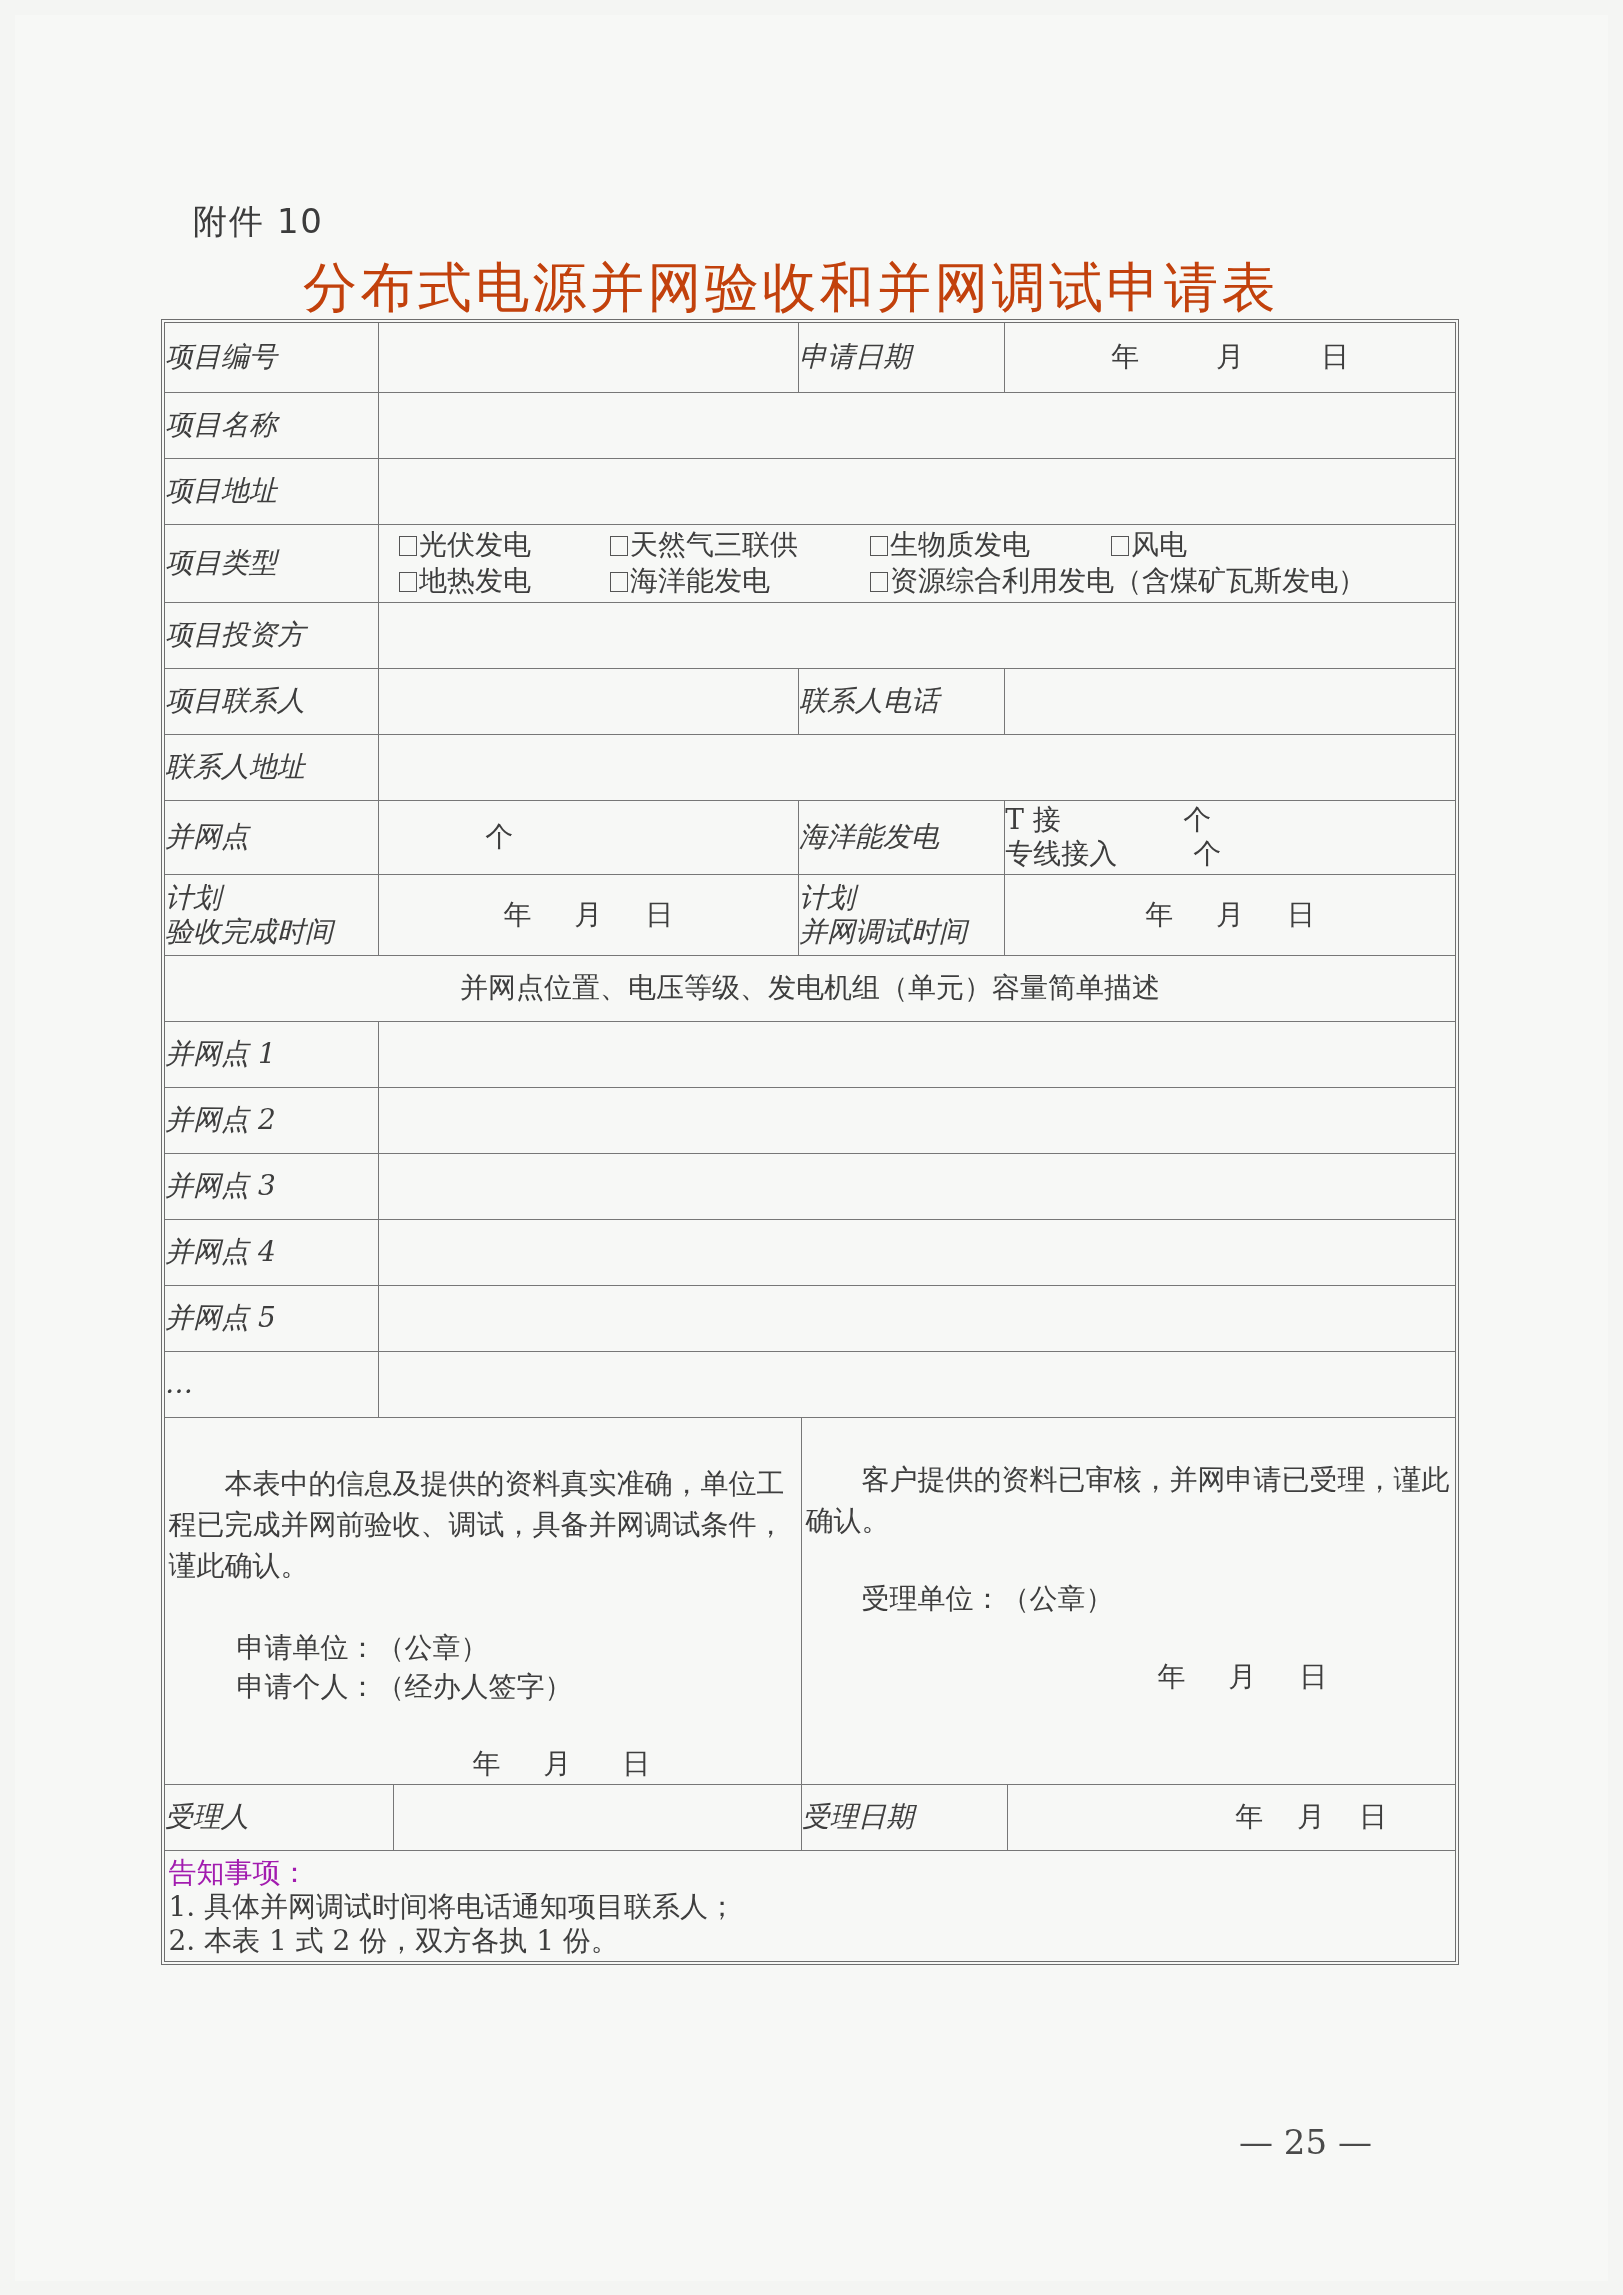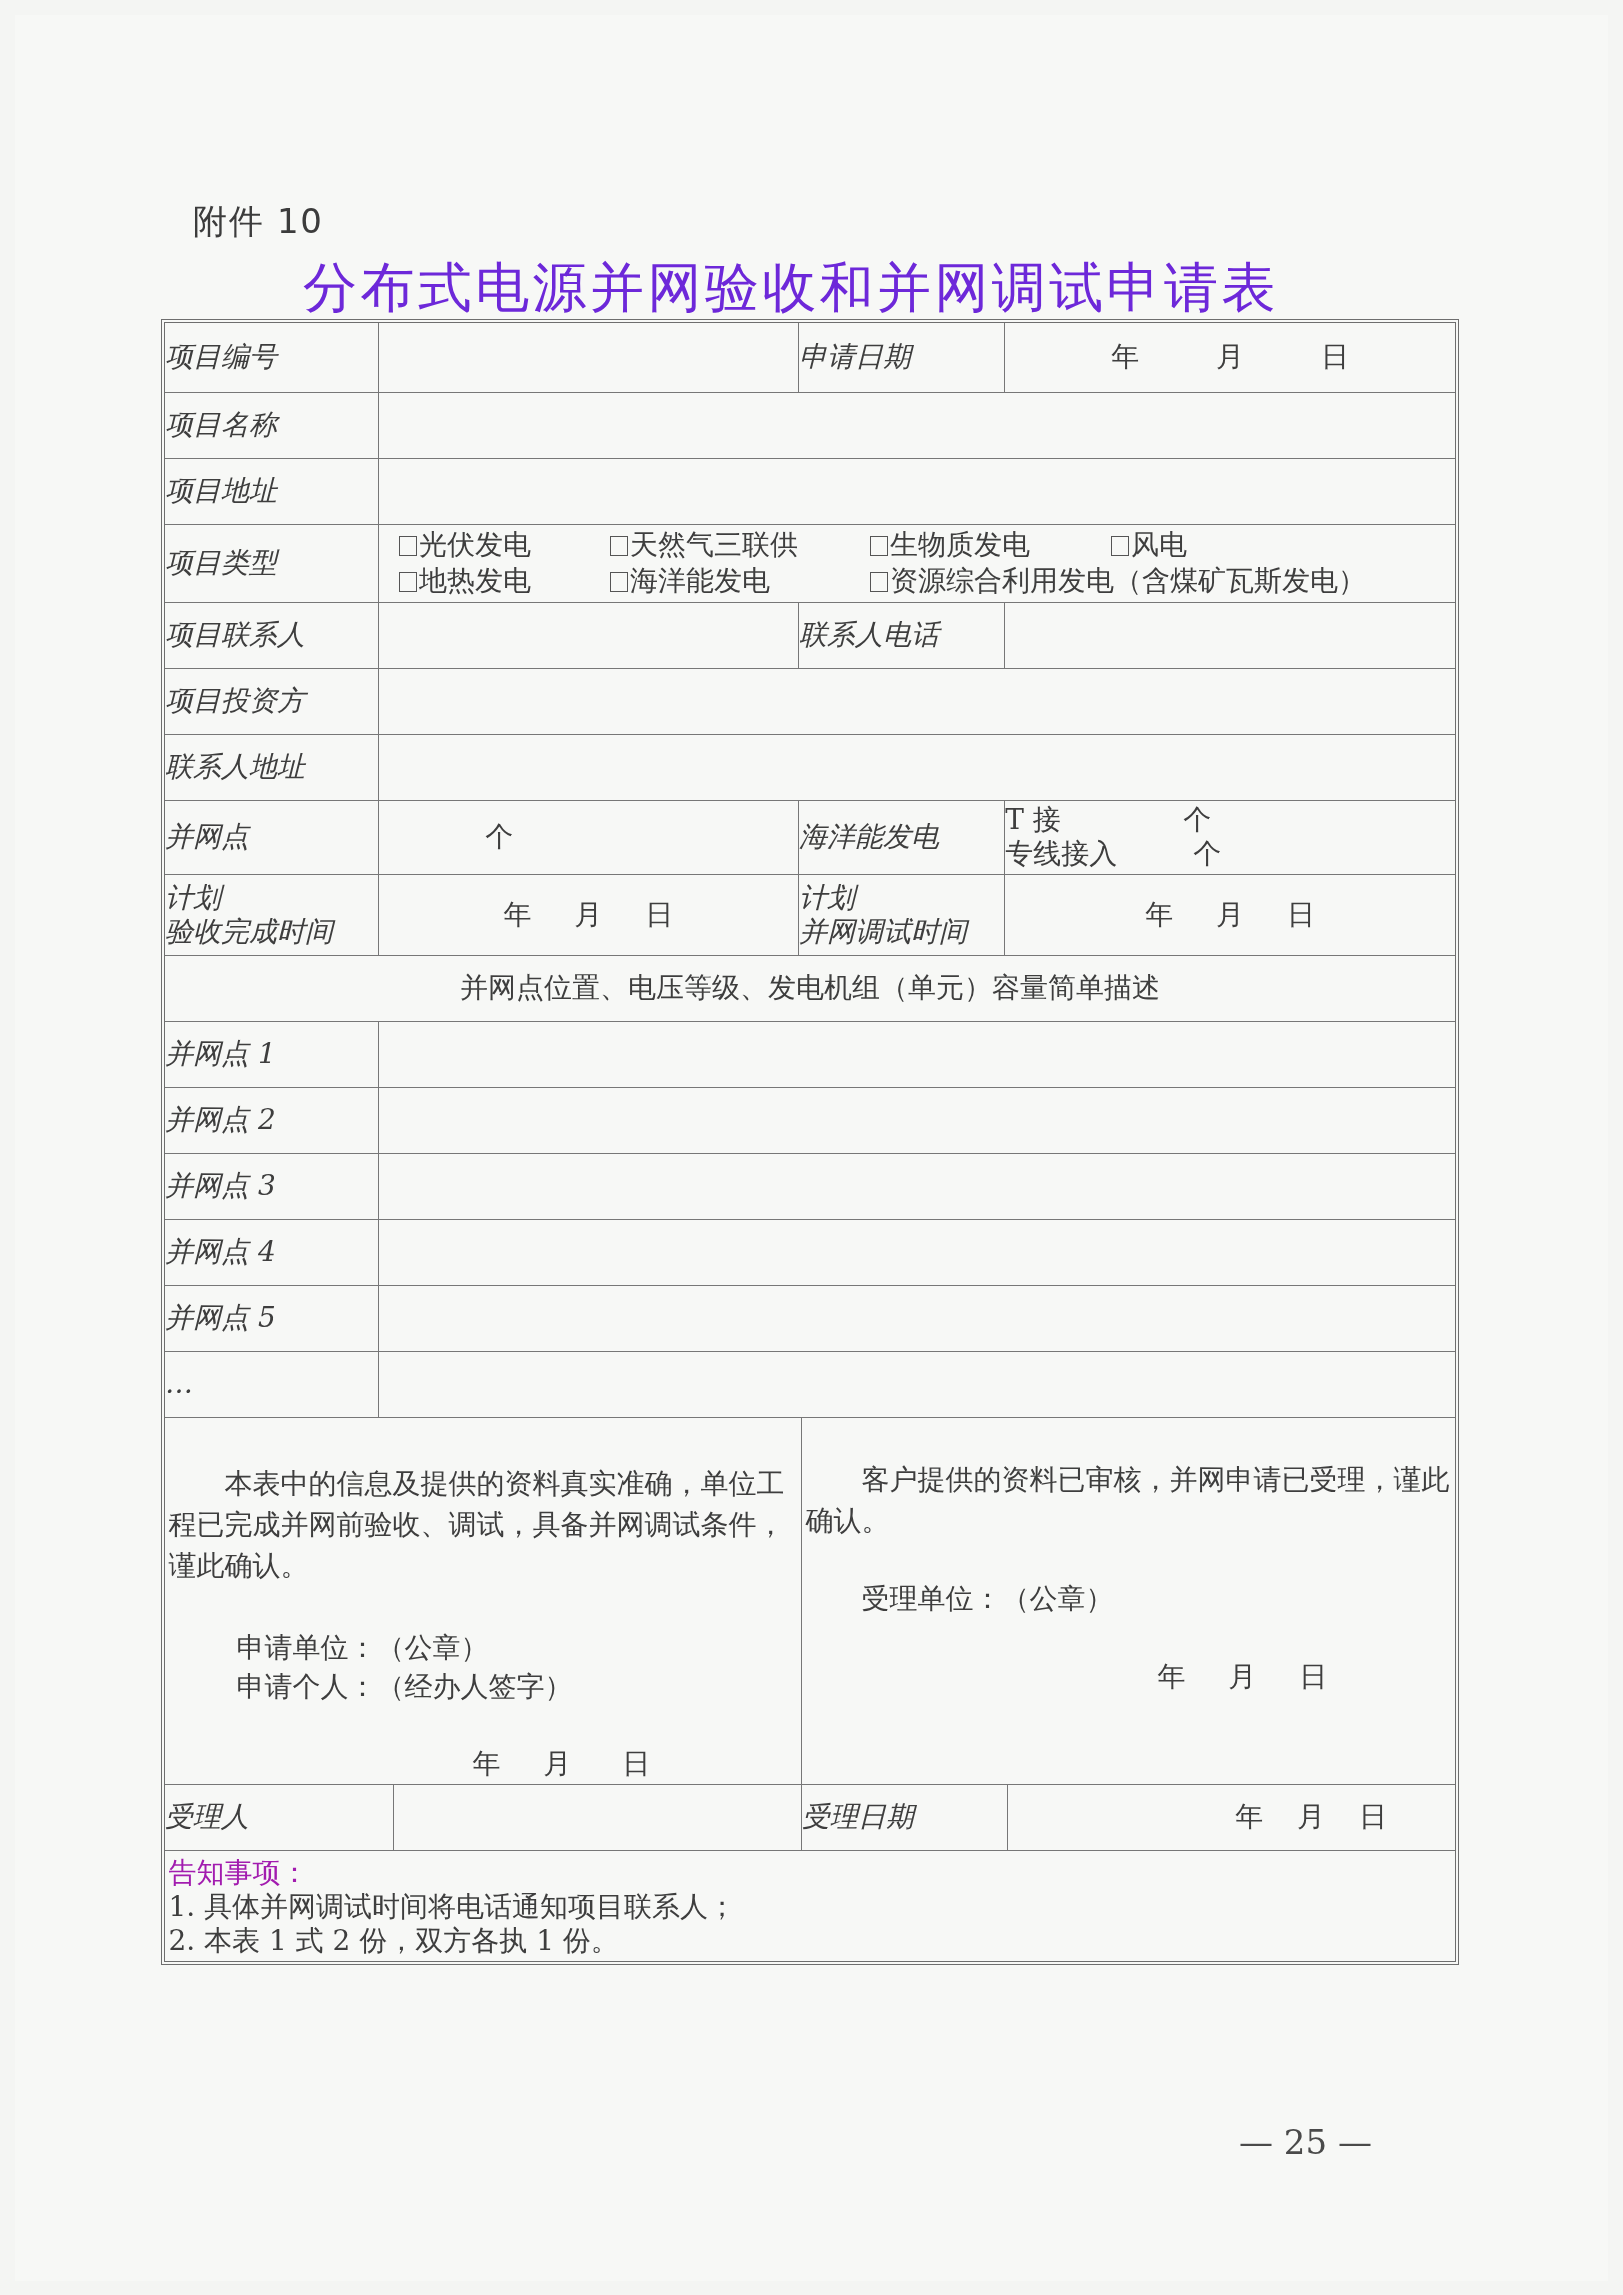--- a/index.html
+++ b/index.html
@@ -31,21 +31,21 @@
       font-size: 34px;
       color: #3c3c3c;
       letter-spacing: 1.7px;
     }
     .doc-title {
       position: absolute;
       left: 303px;
       top: 252px;
       font-family: "DejaVu Sans", "Liberation Sans", sans-serif;
       font-size: 54px;
-      color: #6d28d9;
+      color: #c2410c;
       letter-spacing: 3.4px;
       font-weight: normal;
     }
     .form-table-wrap {
       position: absolute;
       left: 161px;
       top: 319px;
       width: 1298px;
       border: 4.2px double #6e6e6e;
       box-sizing: border-box;
@@ -157,29 +157,29 @@
         <div class="cb-line">
           <span class="cb-item" style="width:211px"><span class="cb-box"></span><span>光伏发电</span></span><span class="cb-item" style="width:260px"><span class="cb-box"></span><span>天然气三联供</span></span><span class="cb-item" style="width:241px"><span class="cb-box"></span><span>生物质发电</span></span><span class="cb-item"><span class="cb-box"></span><span>风电</span></span>
         </div>
         <div class="cb-line">
           <span class="cb-item" style="width:211px"><span class="cb-box"></span><span>地热发电</span></span><span class="cb-item" style="width:260px"><span class="cb-box"></span><span>海洋能发电</span></span><span class="cb-item"><span class="cb-box"></span><span>资源综合利用发电（含煤矿瓦斯发电）</span></span>
         </div>
       </td>
     </tr>
 
     <tr style="height:66px">
+      <td class="lbl">项目投资方</td>
+      <td colspan="3"></td>
+    </tr>
+
+    <tr style="height:66px">
       <td class="lbl">项目联系人</td>
       <td></td>
       <td class="lbl">联系人电话</td>
       <td></td>
-    </tr>
-
-    <tr style="height:66px">
-      <td class="lbl">项目投资方</td>
-      <td colspan="3"></td>
     </tr>
 
     <tr style="height:66px">
       <td class="lbl">联系人地址</td>
       <td colspan="3"></td>
     </tr>
 
     <tr style="height:74px">
       <td class="lbl">并网点</td>
       <td class="center">

